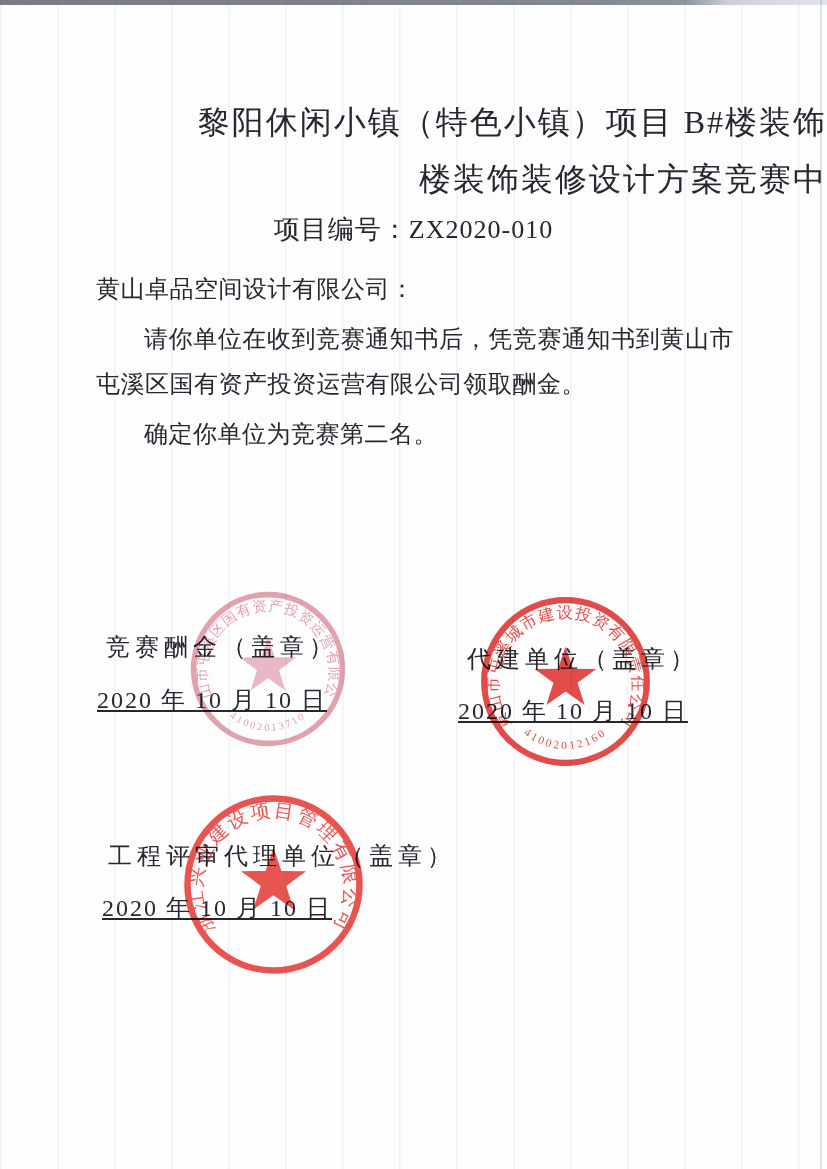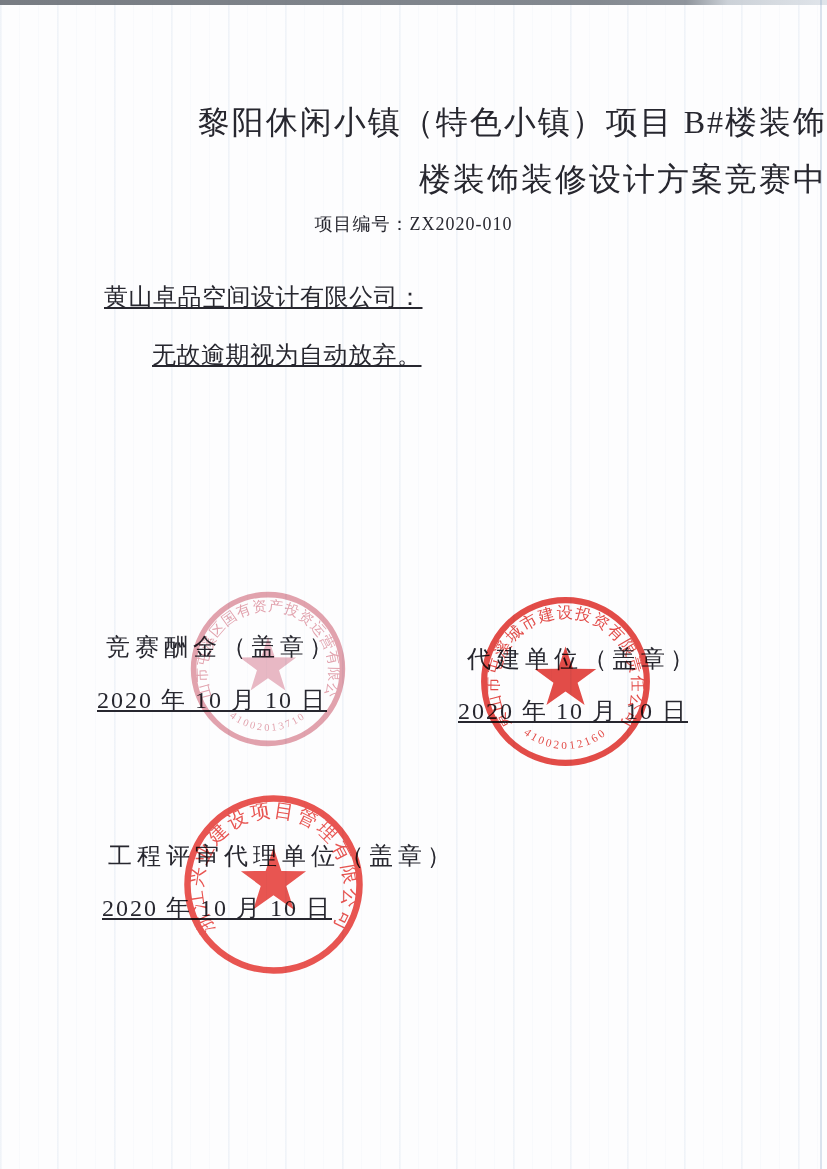--- a/index.html
+++ b/index.html
@@ -30,28 +30,28 @@
 
   .title{
     position:absolute;top:94px;left:0;right:0;margin:0;
     text-align:right;
     font-size:32px;font-weight:normal;line-height:57px;letter-spacing:2px;
   }
   .title .tl{display:block;}
 
   .project-no{
     position:absolute;top:212px;left:0;right:0;
-    text-align:center;font-size:18px;letter-spacing:1px;
+    text-align:center;font-size:26px;letter-spacing:1px;
   }
 
   .body-text{
     position:absolute;top:263px;left:92px;width:646px;
     font-size:24px;line-height:45.6px;letter-spacing:0.5px;
   }
-  .body-text p{margin:12px;text-align:justify;text-decoration:underline;}
+  .body-text p{margin:4px;text-align:justify;}
   .salutation{text-indent:0;}
   .para{text-indent:2em;}
   .amount{
     display:inline-block;text-indent:0;
     padding:0 10px;border-bottom:2px solid #2b2b33;line-height:30px;
   }
 
   .sig{position:absolute;font-size:24px;white-space:nowrap;}
   .sig .lbl{letter-spacing:5px;}
   .sig .date{display:block;letter-spacing:2px;text-decoration:underline;}
@@ -88,21 +88,22 @@
 
   <h1 class="title">
     <span class="tl">黎阳休闲小镇（特色小镇）项目 B#楼装饰</span>
     <span class="tl">楼装饰装修设计方案竞赛中</span>
   </h1>
 
   <div class="project-no">项目编号：ZX2020-010</div>
 
   <div class="body-text">
     <p class="salutation">黄山卓品空间设计有限公司：</p>
-    <p class="para">无故逾期视为自动放弃。</p>
+    <p class="para">请你单位在收到竞赛通知书后，凭竞赛通知书到黄山市屯溪区国有资产投资运营有限公司领取酬金。</p>
+    <p class="para">确定你单位为竞赛第二名。</p>
   </div>
 
   <div class="sig sig1">
     <span class="lbl">竞赛酬金（盖章）</span>
     <span class="date">2020 年 10 月 10 日</span>
   </div>
 
   <div class="sig sig2">
     <span class="lbl">代建单位（盖章）</span>
     <span class="date">2020 年 10 月 10 日</span>

